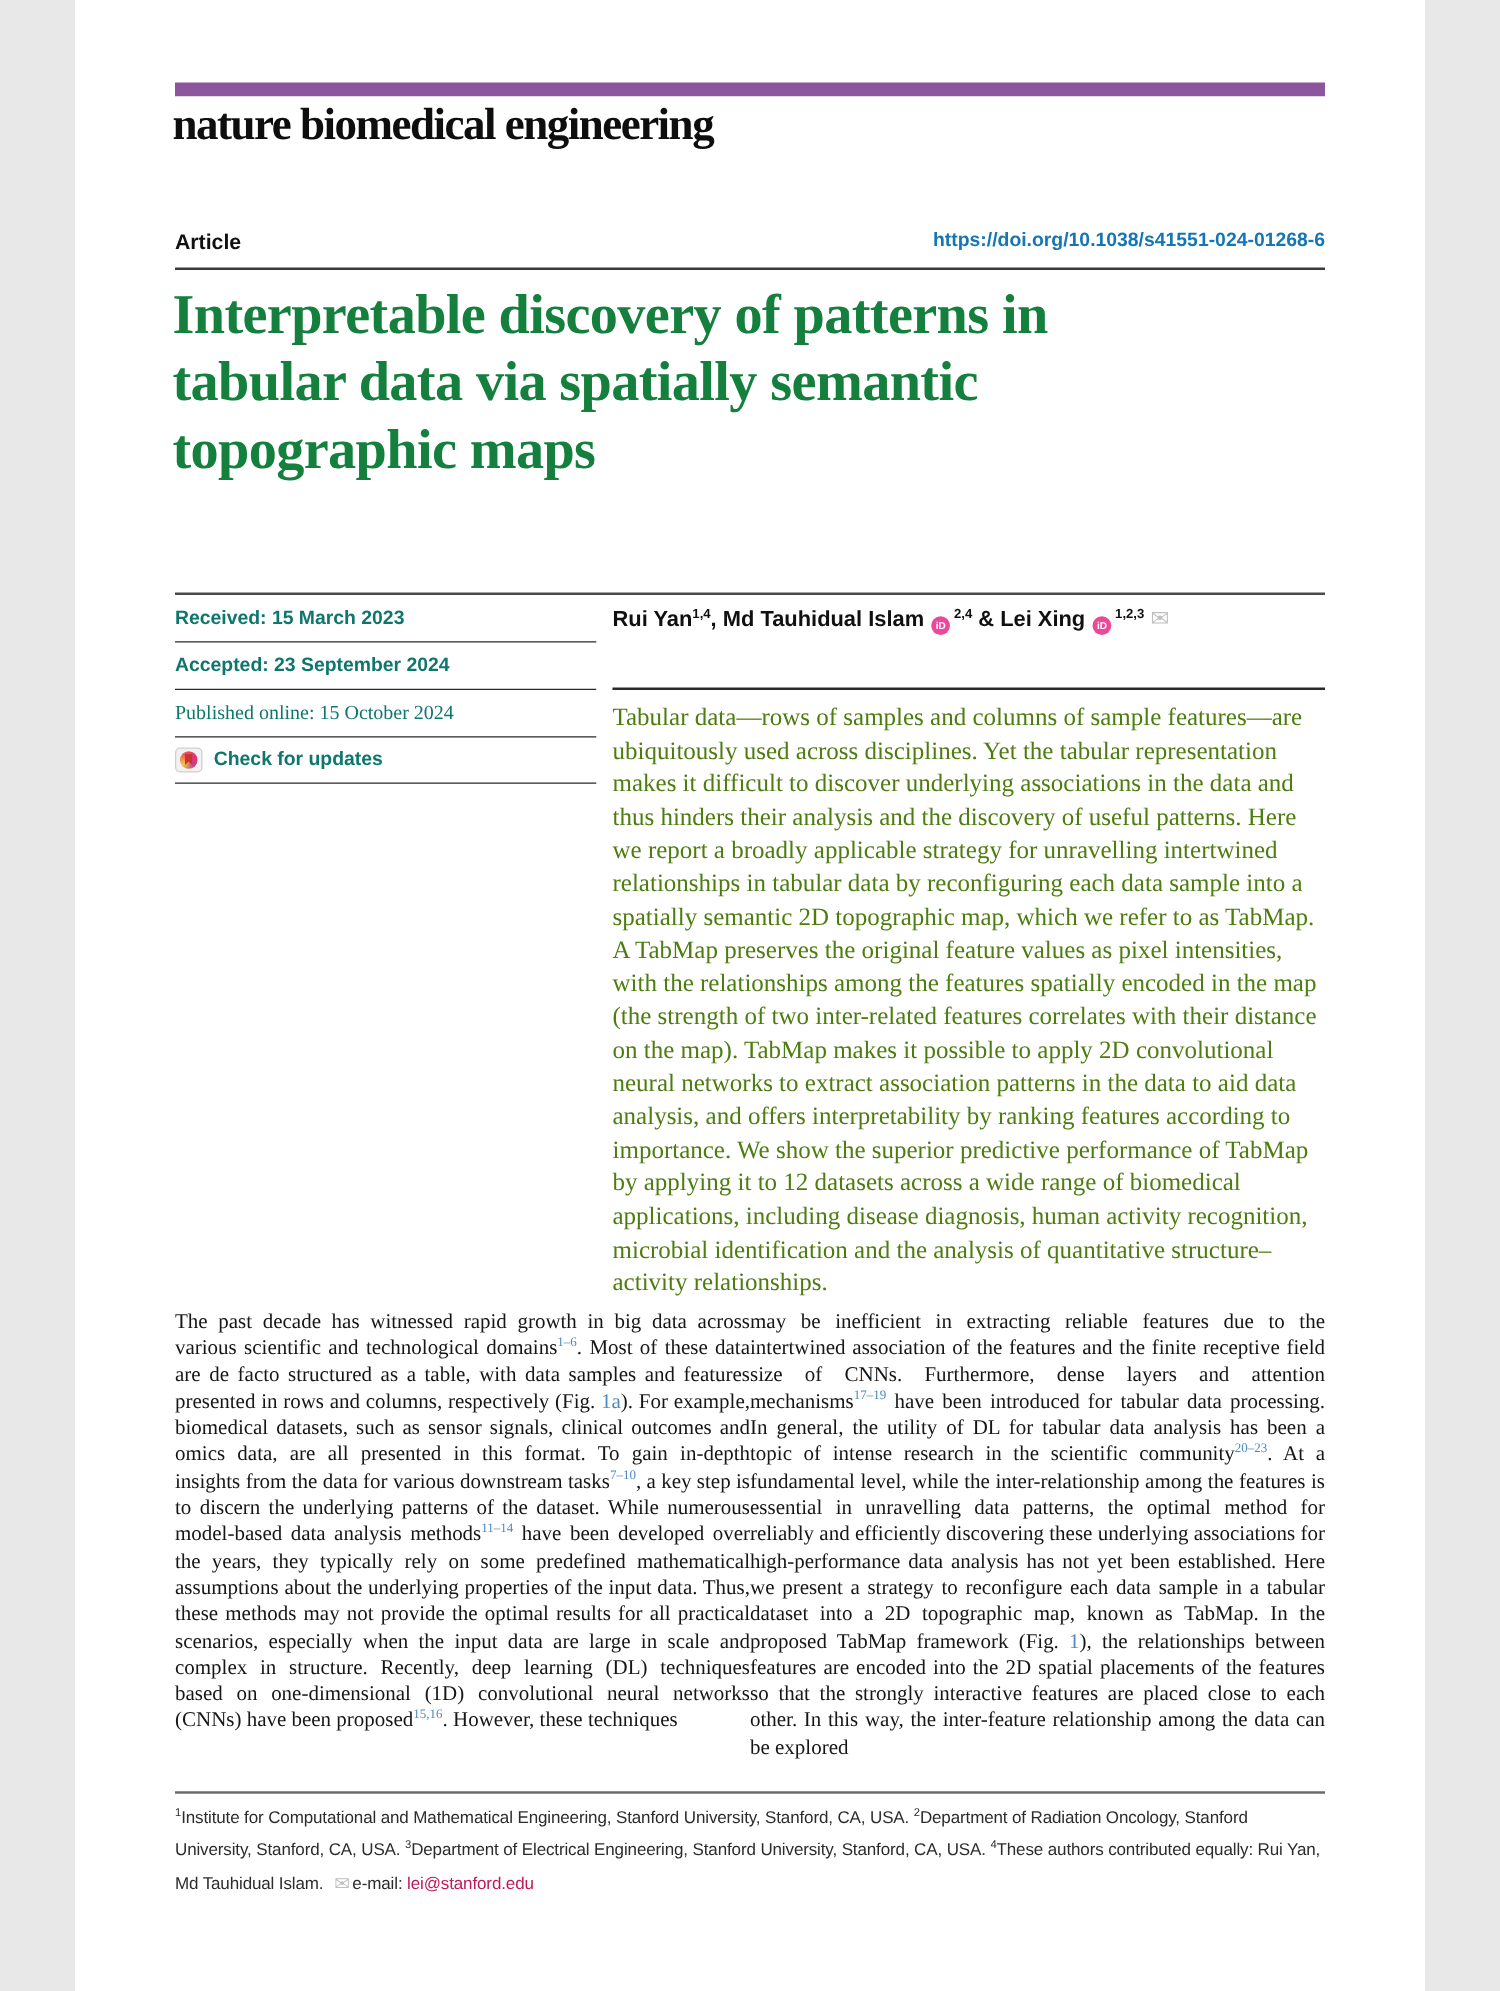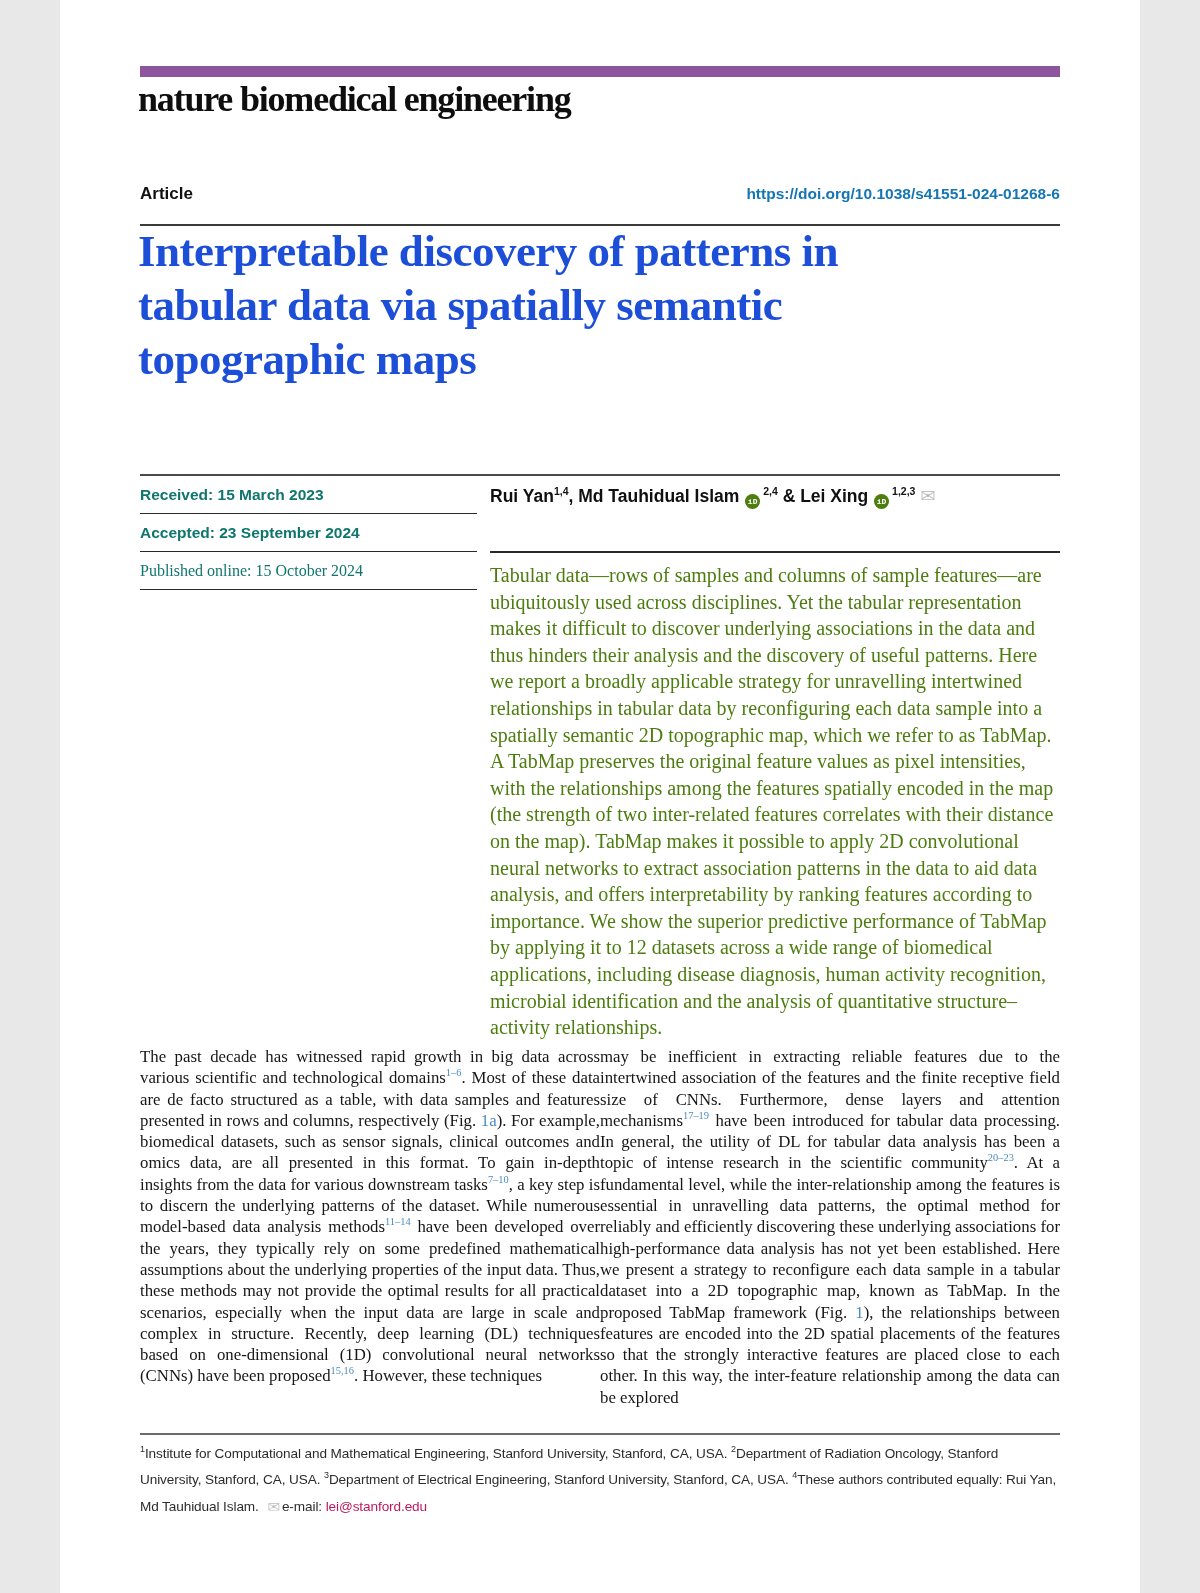--- a/index.html
+++ b/index.html
@@ -6,28 +6,28 @@
   .page{position:relative;width:1080px;height:1593px;background:#ffffff;margin:0 auto;
         font-family:"Liberation Serif",serif;color:#141414;overflow:hidden;}
 
   .topbar{position:absolute;left:80px;right:80px;top:66px;height:11px;background:#8d559e;}
 
   .masthead{position:absolute;left:78px;top:78px;
             font-family:"Liberation Serif",serif;font-weight:700;font-size:36px;
             letter-spacing:-1.2px;color:#0e0e0e;}
 
   .article-row{position:absolute;left:80px;right:80px;top:184px;
-               display:flex;justify-content:space-between;align-items:center;
-               padding-bottom:20px;border-bottom:2px solid #3a3a3a;}
+               display:flex;justify-content:space-between;align-items:flex-start;
+               padding-bottom:10px;border-bottom:2px solid #3a3a3a;}
   .article-label{font-family:"Liberation Sans",sans-serif;font-weight:700;font-size:17px;color:#111;}
   .doi-link{font-family:"Liberation Sans",sans-serif;font-weight:700;font-size:15.5px;color:#1476b4;text-decoration:none;}
 
   .title{position:absolute;left:78px;top:224px;width:920px;
          font-family:"Liberation Serif",serif;font-weight:700;font-size:45px;line-height:54px;
-         letter-spacing:-0.5px;color:#1d4ed8;white-space:pre-line;}
+         letter-spacing:-0.5px;color:#15803d;white-space:pre-line;}
 
   .info{position:absolute;left:80px;right:80px;top:474px;border-top:2px solid #4a4a4a;
         display:flex;align-items:flex-start;}
   .sidebar{width:337px;flex:0 0 337px;}
   .srow{border-bottom:1.5px solid #2a2a2a;padding:10px 0 9px;
         font-family:"Liberation Sans",sans-serif;font-weight:700;font-size:15.5px;color:#0f766e;}
   .srow.pub{font-family:"Liberation Serif",serif;font-weight:400;font-size:16px;}
   .srow.check{display:flex;align-items:center;gap:9px;padding:8px 0;cursor:pointer;}
 
   .crossmark{position:relative;display:inline-block;width:22px;height:20px;background:#f2f2f2;
@@ -56,22 +56,22 @@
   .footnote sup{font-size:9px;}
   .footnote .link{color:#be185d;}
   .footnote .icon-mail{font-size:15px;margin-right:2px;vertical-align:-1px;}
 
   .footer{position:absolute;left:80px;right:80px;top:1519px;border-top:3px solid #6b6b6b;
           padding-top:11px;display:flex;justify-content:space-between;
           font-family:"Liberation Sans",sans-serif;font-weight:700;font-size:15px;color:#111;}
   .footer .link{color:#1476b4;}
 
   .icon{display:inline-block;}
-  .icon-orcid{width:15px;height:15px;border-radius:50%;background:#4d7c0f;color:#fff;
-              font-family:Liberation Mono, monospace;font-weight:700;font-size:8px;line-height:15px;
+  .icon-orcid{width:15px;height:15px;border-radius:50%;background:#ec4899;color:#fff;
+              font-family:Liberation Sans, sans-serif;font-weight:700;font-size:8px;line-height:15px;
               text-align:center;vertical-align:-2px;margin:0 3px 0 1px;}
   .icon-mail{color:#bfbfbf;font-size:18px;margin-left:5px;font-family:"DejaVu Sans",sans-serif;}
 </style>
 </head>
 <body>
 
 <div class="page">
 
   <div class="topbar"></div>
 
@@ -85,20 +85,24 @@
   <h1 class="title" style="margin:0;">Interpretable discovery of patterns in
 tabular data via spatially semantic
 topographic maps</h1>
 
   <div class="info">
 
     <div class="sidebar">
       <div class="srow">Received: 15 March 2023</div>
       <div class="srow">Accepted: 23 September 2024</div>
       <div class="srow pub">Published online: 15 October 2024</div>
+      <div class="srow check">
+        <span class="crossmark"></span>
+        <span>Check for updates</span>
+      </div>
     </div>
 
     <div class="meta">
       <div class="authors"><span>Rui Yan</span><sup>1,4</sup><span>, Md Tauhidual Islam </span><span class="icon icon-orcid">iD</span><sup>2,4</sup><span> &amp; Lei Xing </span><span class="icon icon-orcid">iD</span><sup>1,2,3</sup><span class="icon icon-mail">✉</span></div>
       <div class="abstract">Tabular data—rows of samples and columns of sample features—are ubiquitously used across disciplines. Yet the tabular representation makes it difficult to discover underlying associations in the data and thus hinders their analysis and the discovery of useful patterns. Here we report a broadly applicable strategy for unravelling intertwined relationships in tabular data by reconfiguring each data sample into a spatially semantic 2D topographic map, which we refer to as TabMap. A TabMap preserves the original feature values as pixel intensities, with the relationships among the features spatially encoded in the map (the strength of two inter-related features correlates with their distance on the map). TabMap makes it possible to apply 2D convolutional neural networks to extract association patterns in the data to aid data analysis, and offers interpretability by ranking features according to importance. We show the superior predictive performance of TabMap by applying it to 12 datasets across a wide range of biomedical applications, including disease diagnosis, human activity recognition, microbial identification and the analysis of quantitative structure–activity relationships.</div>
     </div>
 
   </div>
 
   <div class="columns">

